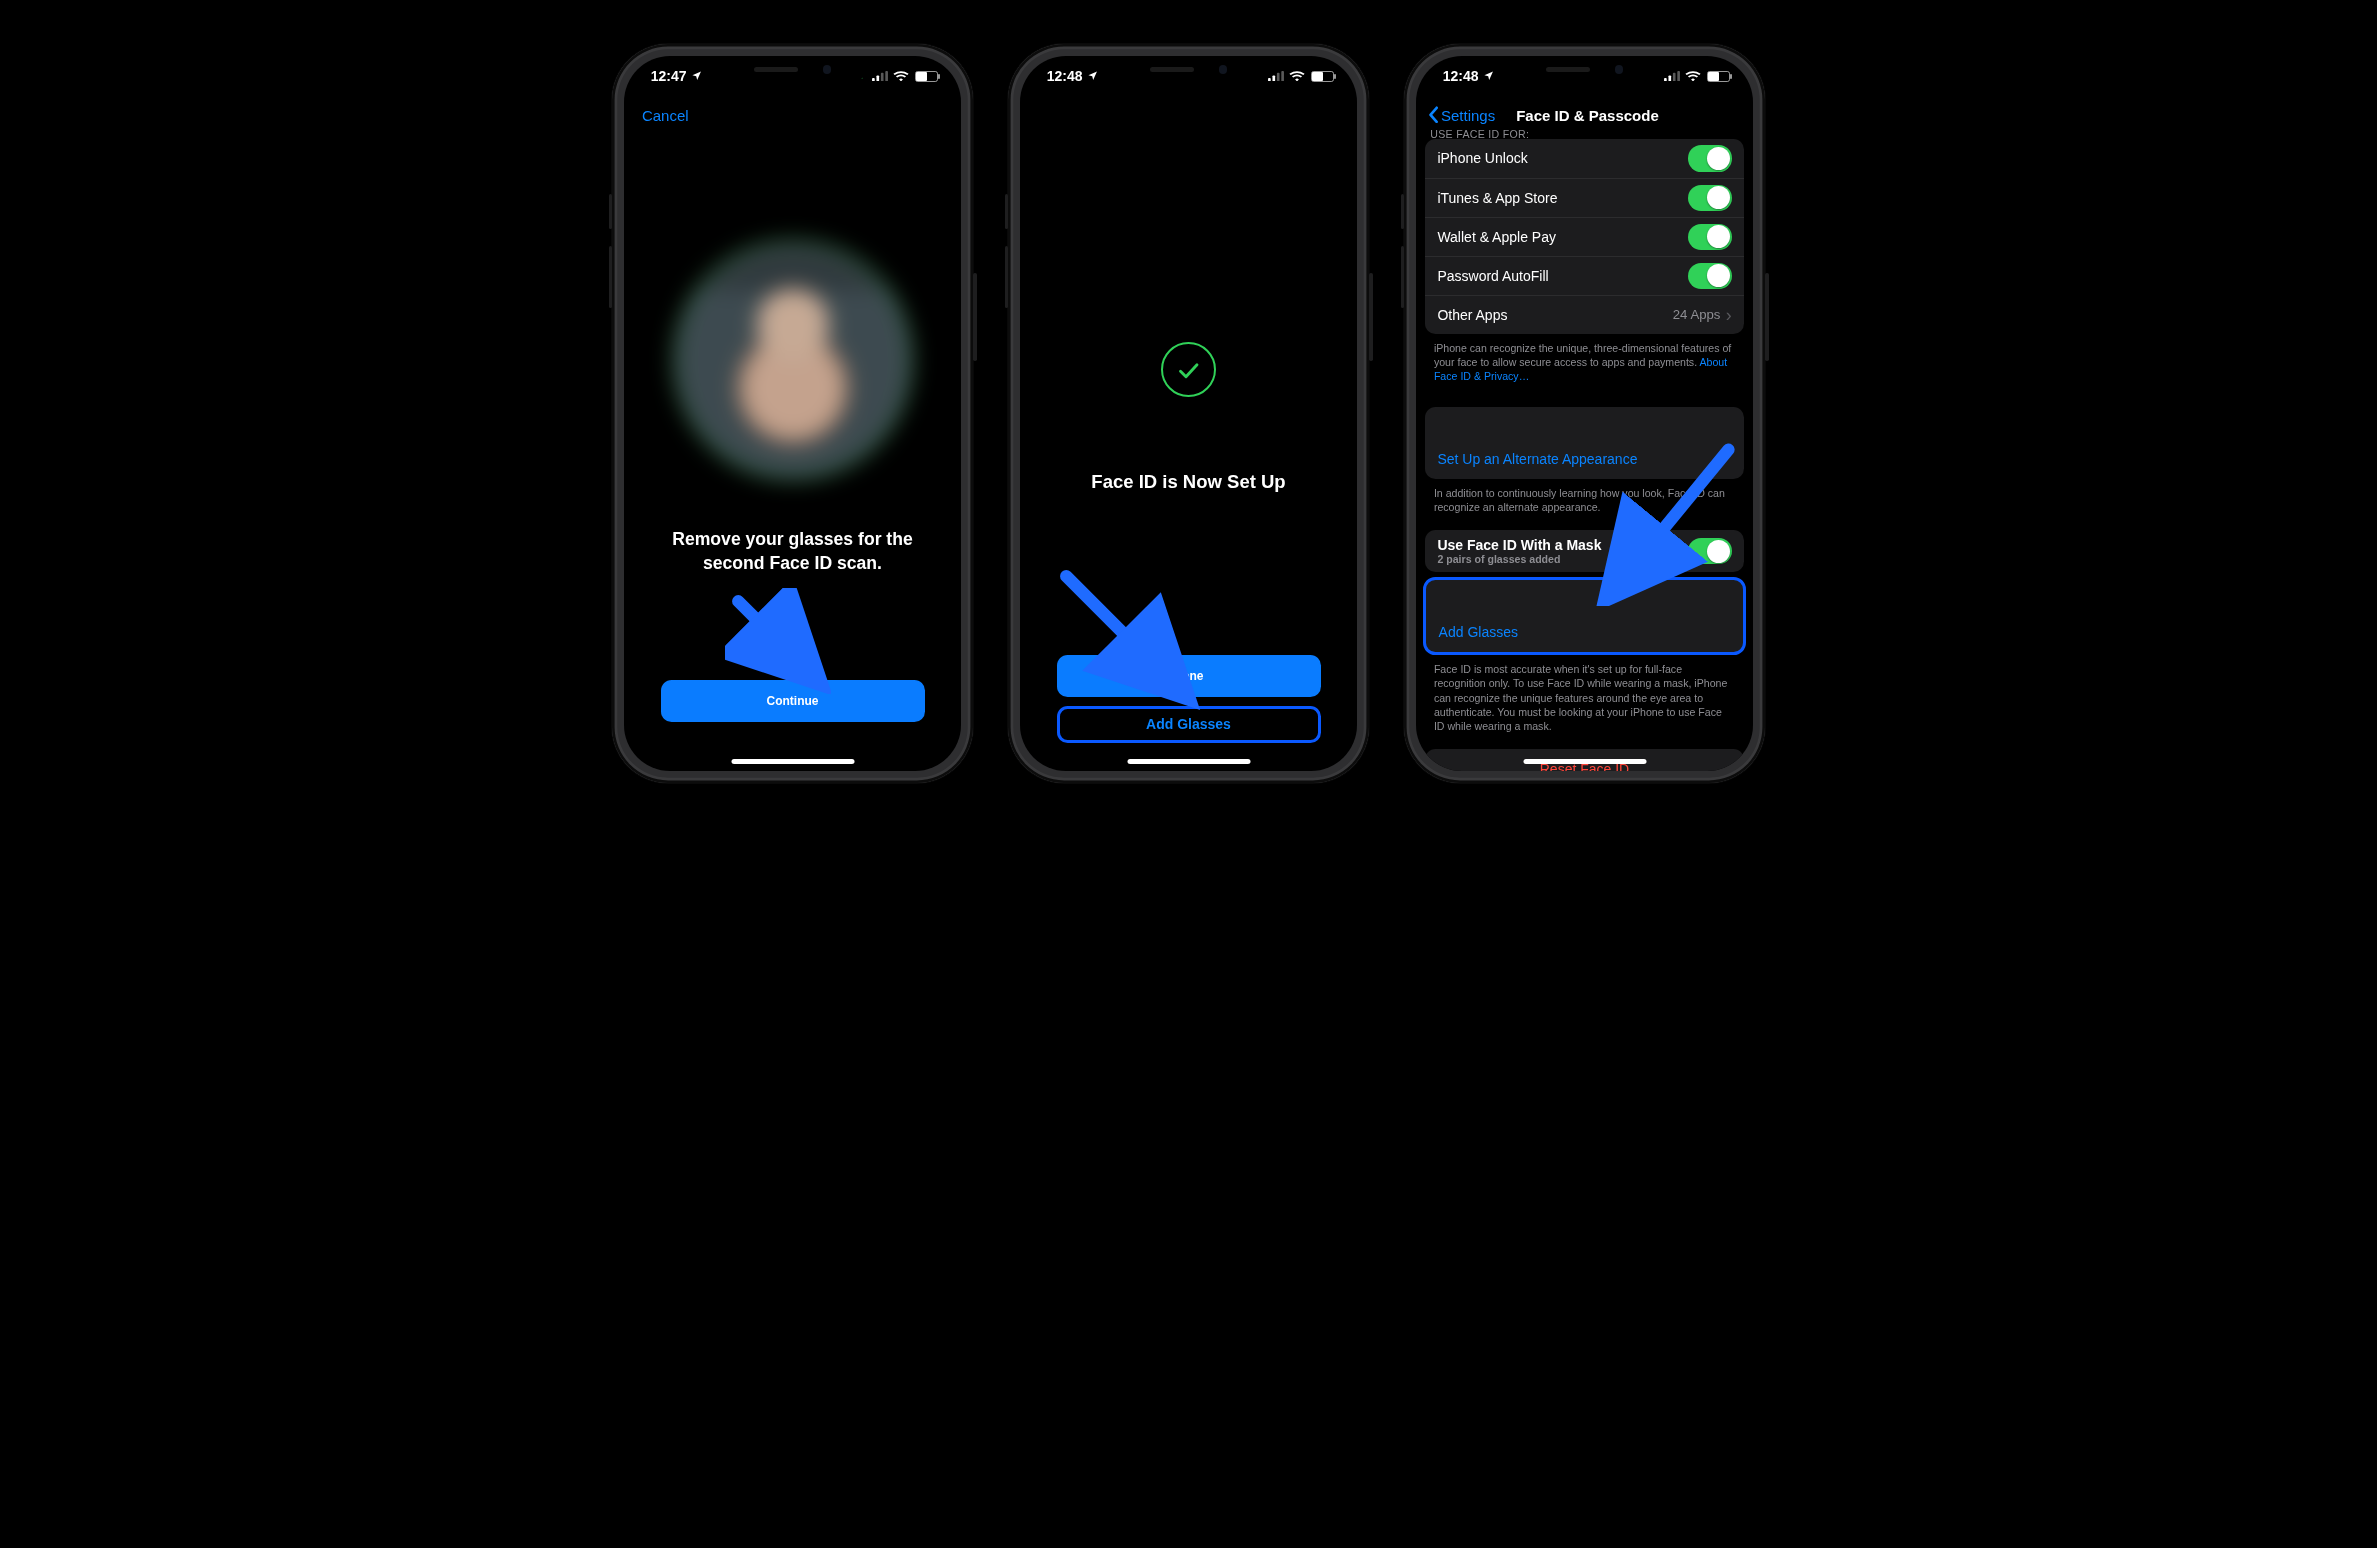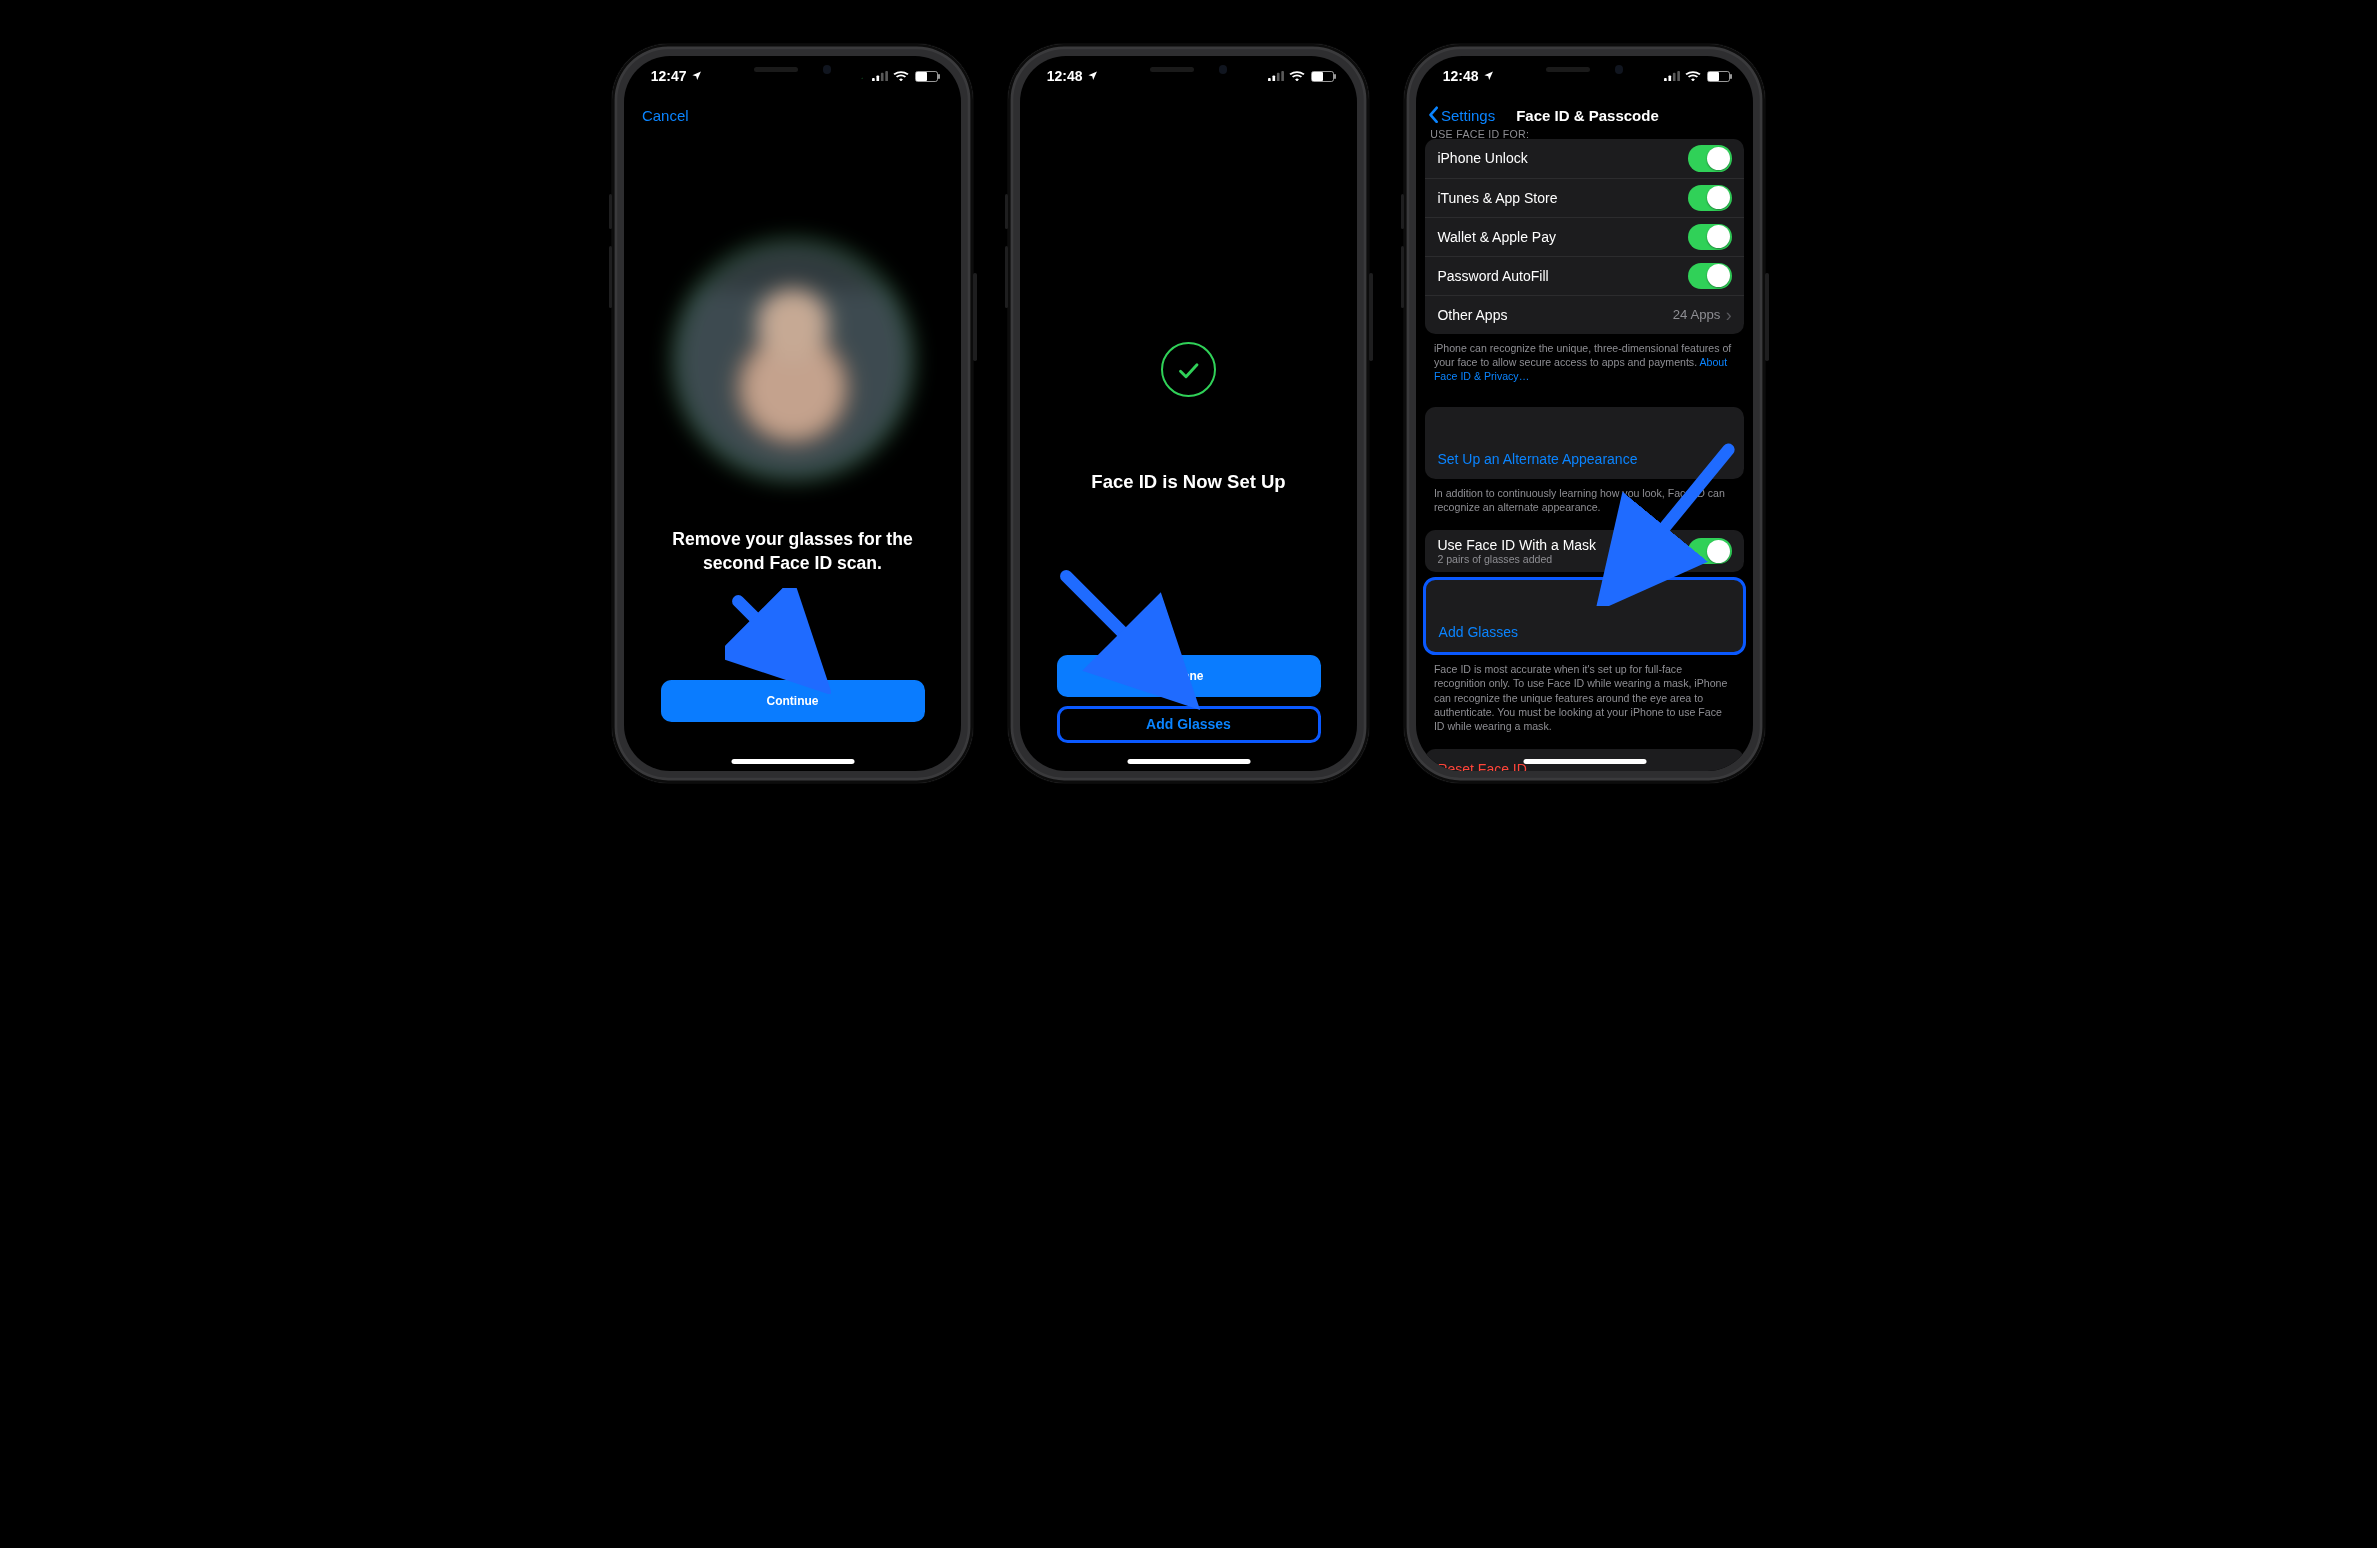--- a/index.html
+++ b/index.html
@@ -165,36 +165,36 @@
     background:#1c1c1e;border-radius:10.6px;margin:0 8.8px;overflow:hidden;
   }
   .row{
     display:flex;align-items:center;justify-content:space-between;
     padding:0 12.3px;min-height:39px;font-size:14px;color:#fff;
     border-top:0.9px solid #2c2c2e;
   }
   .row:first-child{border-top:none;}
   .row .label{flex:1;}
   .row .sub{font-size:10.6px;color:#8e8e93;margin-top:0.9px;}
-  .row.stacked{flex-direction:column;align-items:flex-start;justify-content:flex-end;padding:6.2px 12.3px;}
+  .row.stacked{flex-direction:column;align-items:flex-start;justify-content:flex-end;padding:6.2px 12.3px;font-weight:bold;}
   .row .trail{color:#8e8e93;font-size:13.2px;display:flex;align-items:center;gap:5.3px;}
   .chev{color:#5a5a5e;font-size:17.6px;line-height:0;}
   .toggle{
     width:44px;height:26.4px;border-radius:13.2px;background:#30d158;position:relative;
   }
   .toggle::after{
     content:"";position:absolute;right:1.8px;top:1.8px;width:23px;height:23px;background:#fff;border-radius:50%;
     box-shadow:0 0.9px 1.8px rgba(0,0,0,.4);
   }
   .footer-note{
     font-size:10.6px;color:#8e8e93;padding:7px 17.6px 0;line-height:1.35;
   }
   .footer-note a{color:#0a84ff;text-decoration:none;}
   .link-row{color:#0a84ff;margin-top:33px;}
-  .danger{color:#ff453a;}
+  .danger{color:#ff453a;text-align:center;}
   .list.ring{border:3.5px solid #0a59ff;border-radius:12.3px;margin:5.3px 7px 0;}
 
 </style>
 </head>
 <body>
 
 <div class="phone">
   <span class="btn-r"></span>
   <div class="screen">
     <div class="notch">

